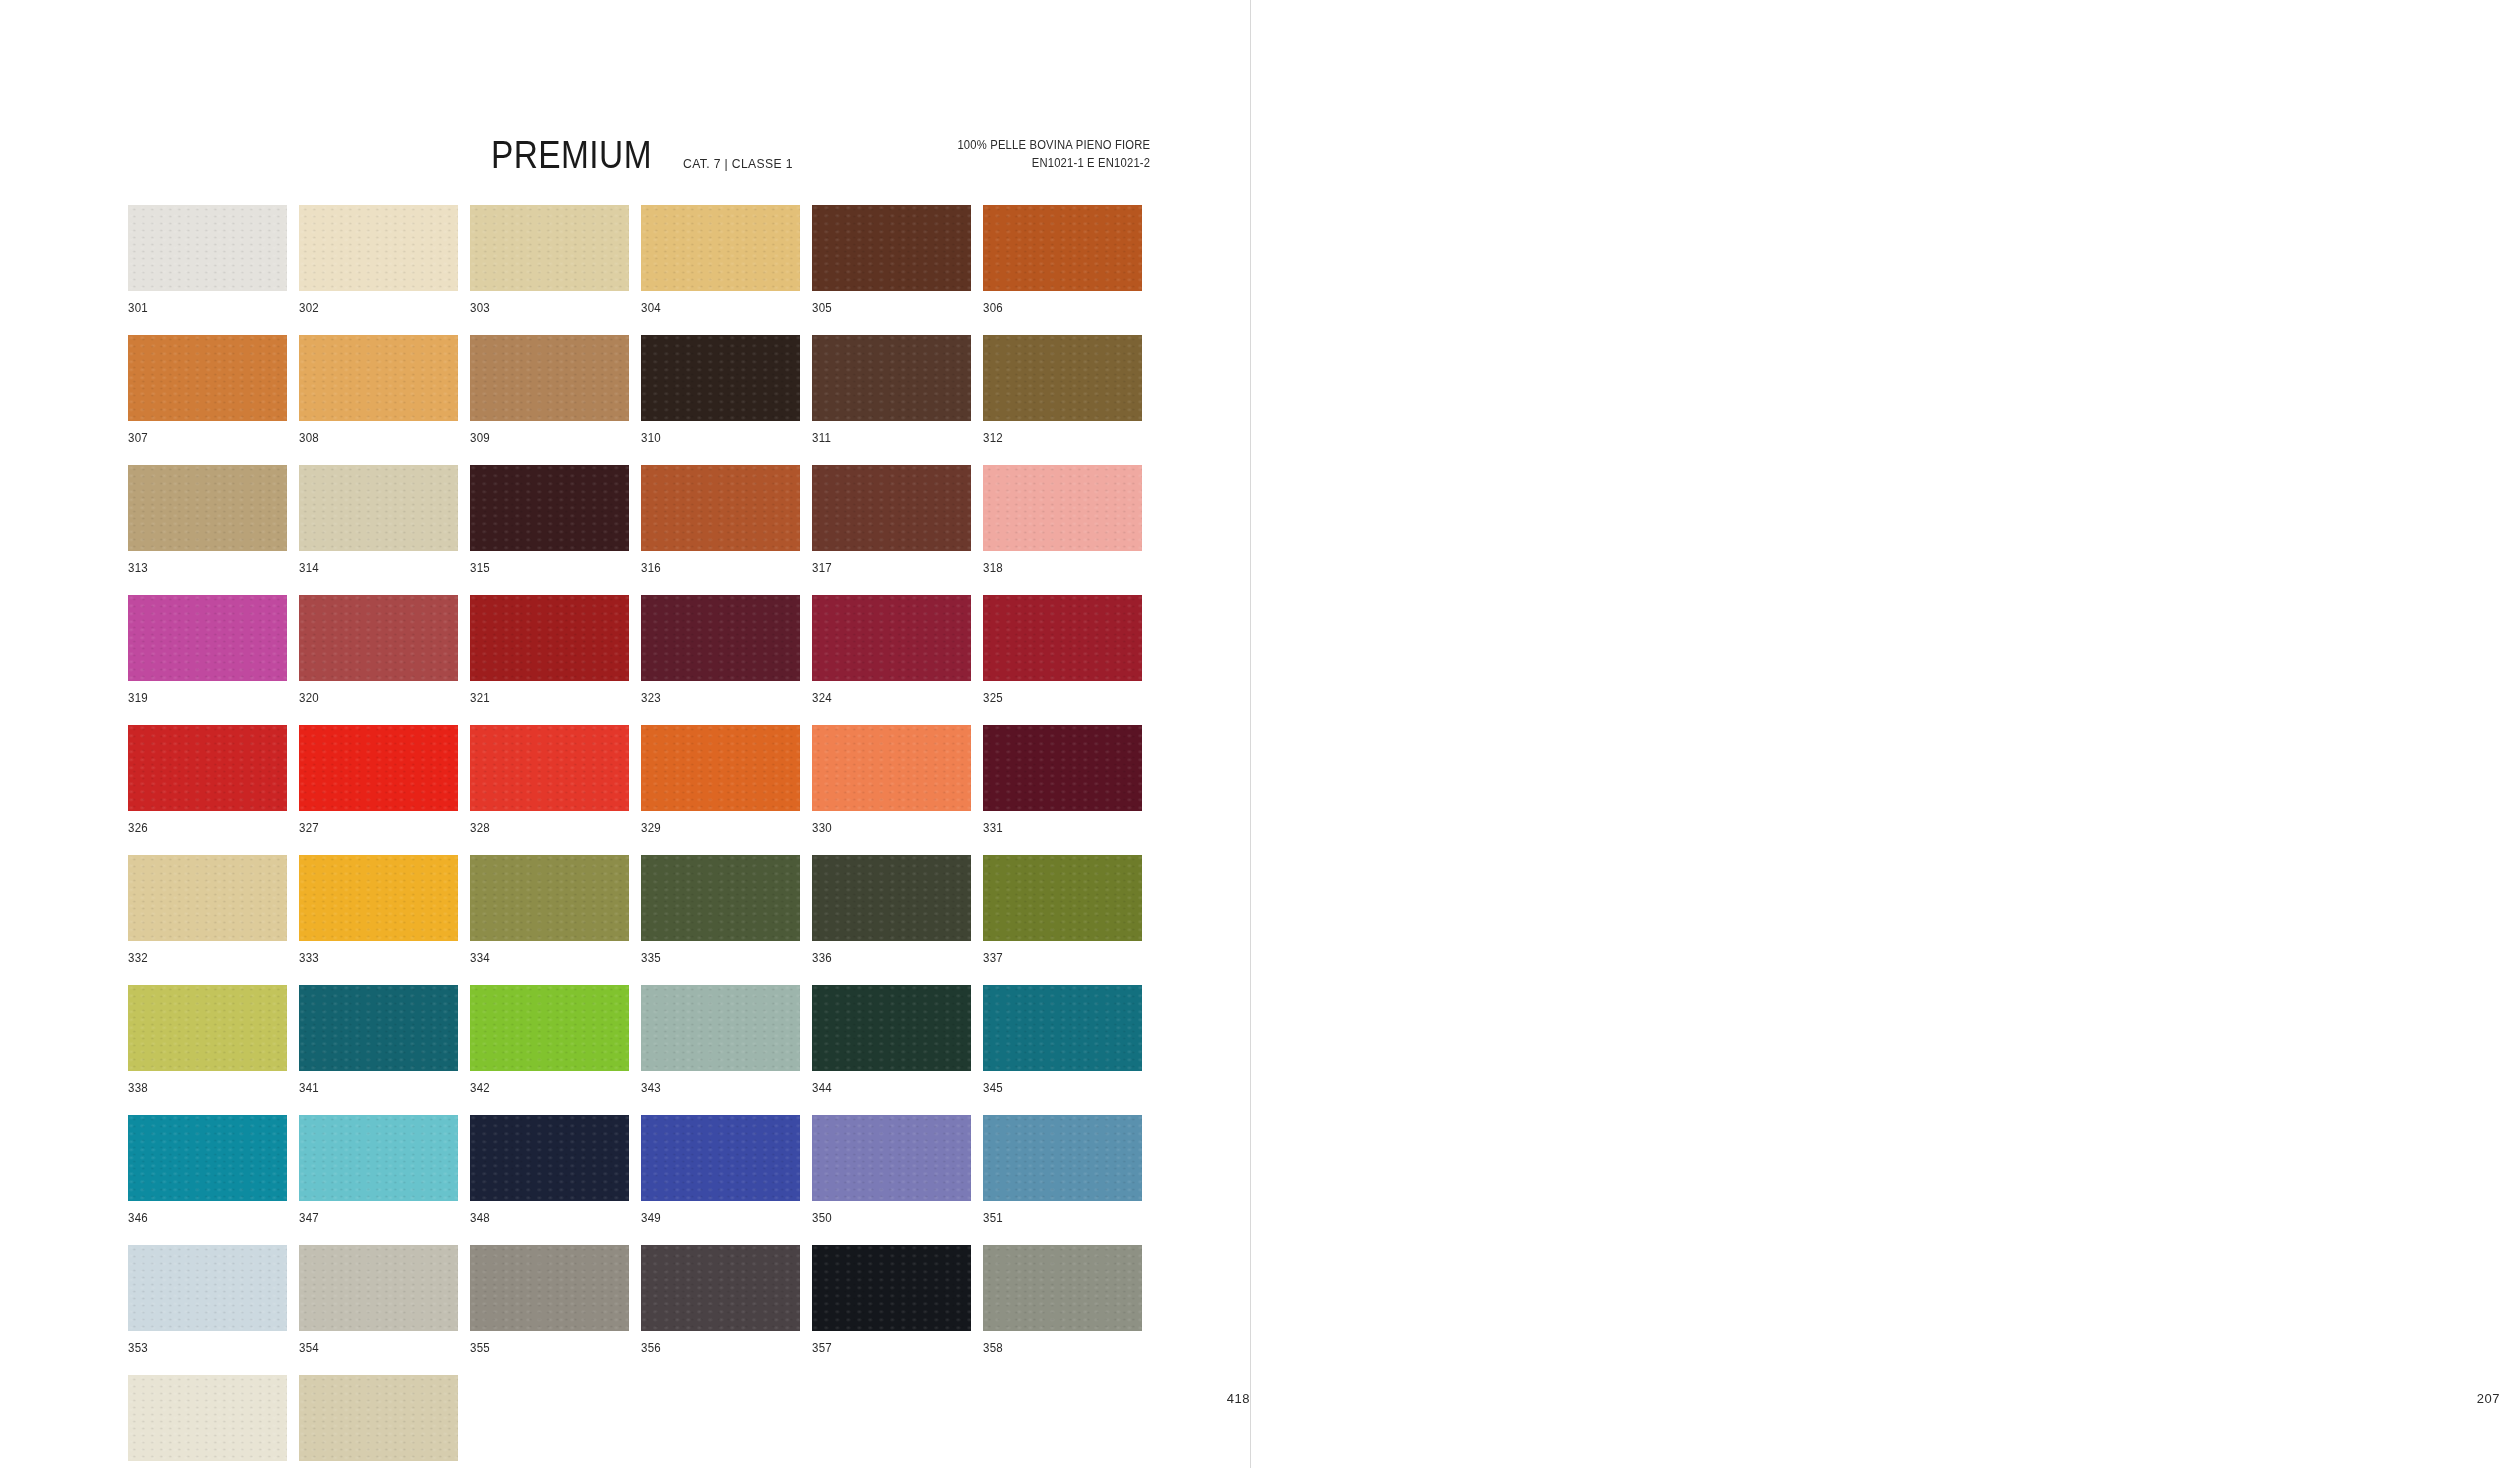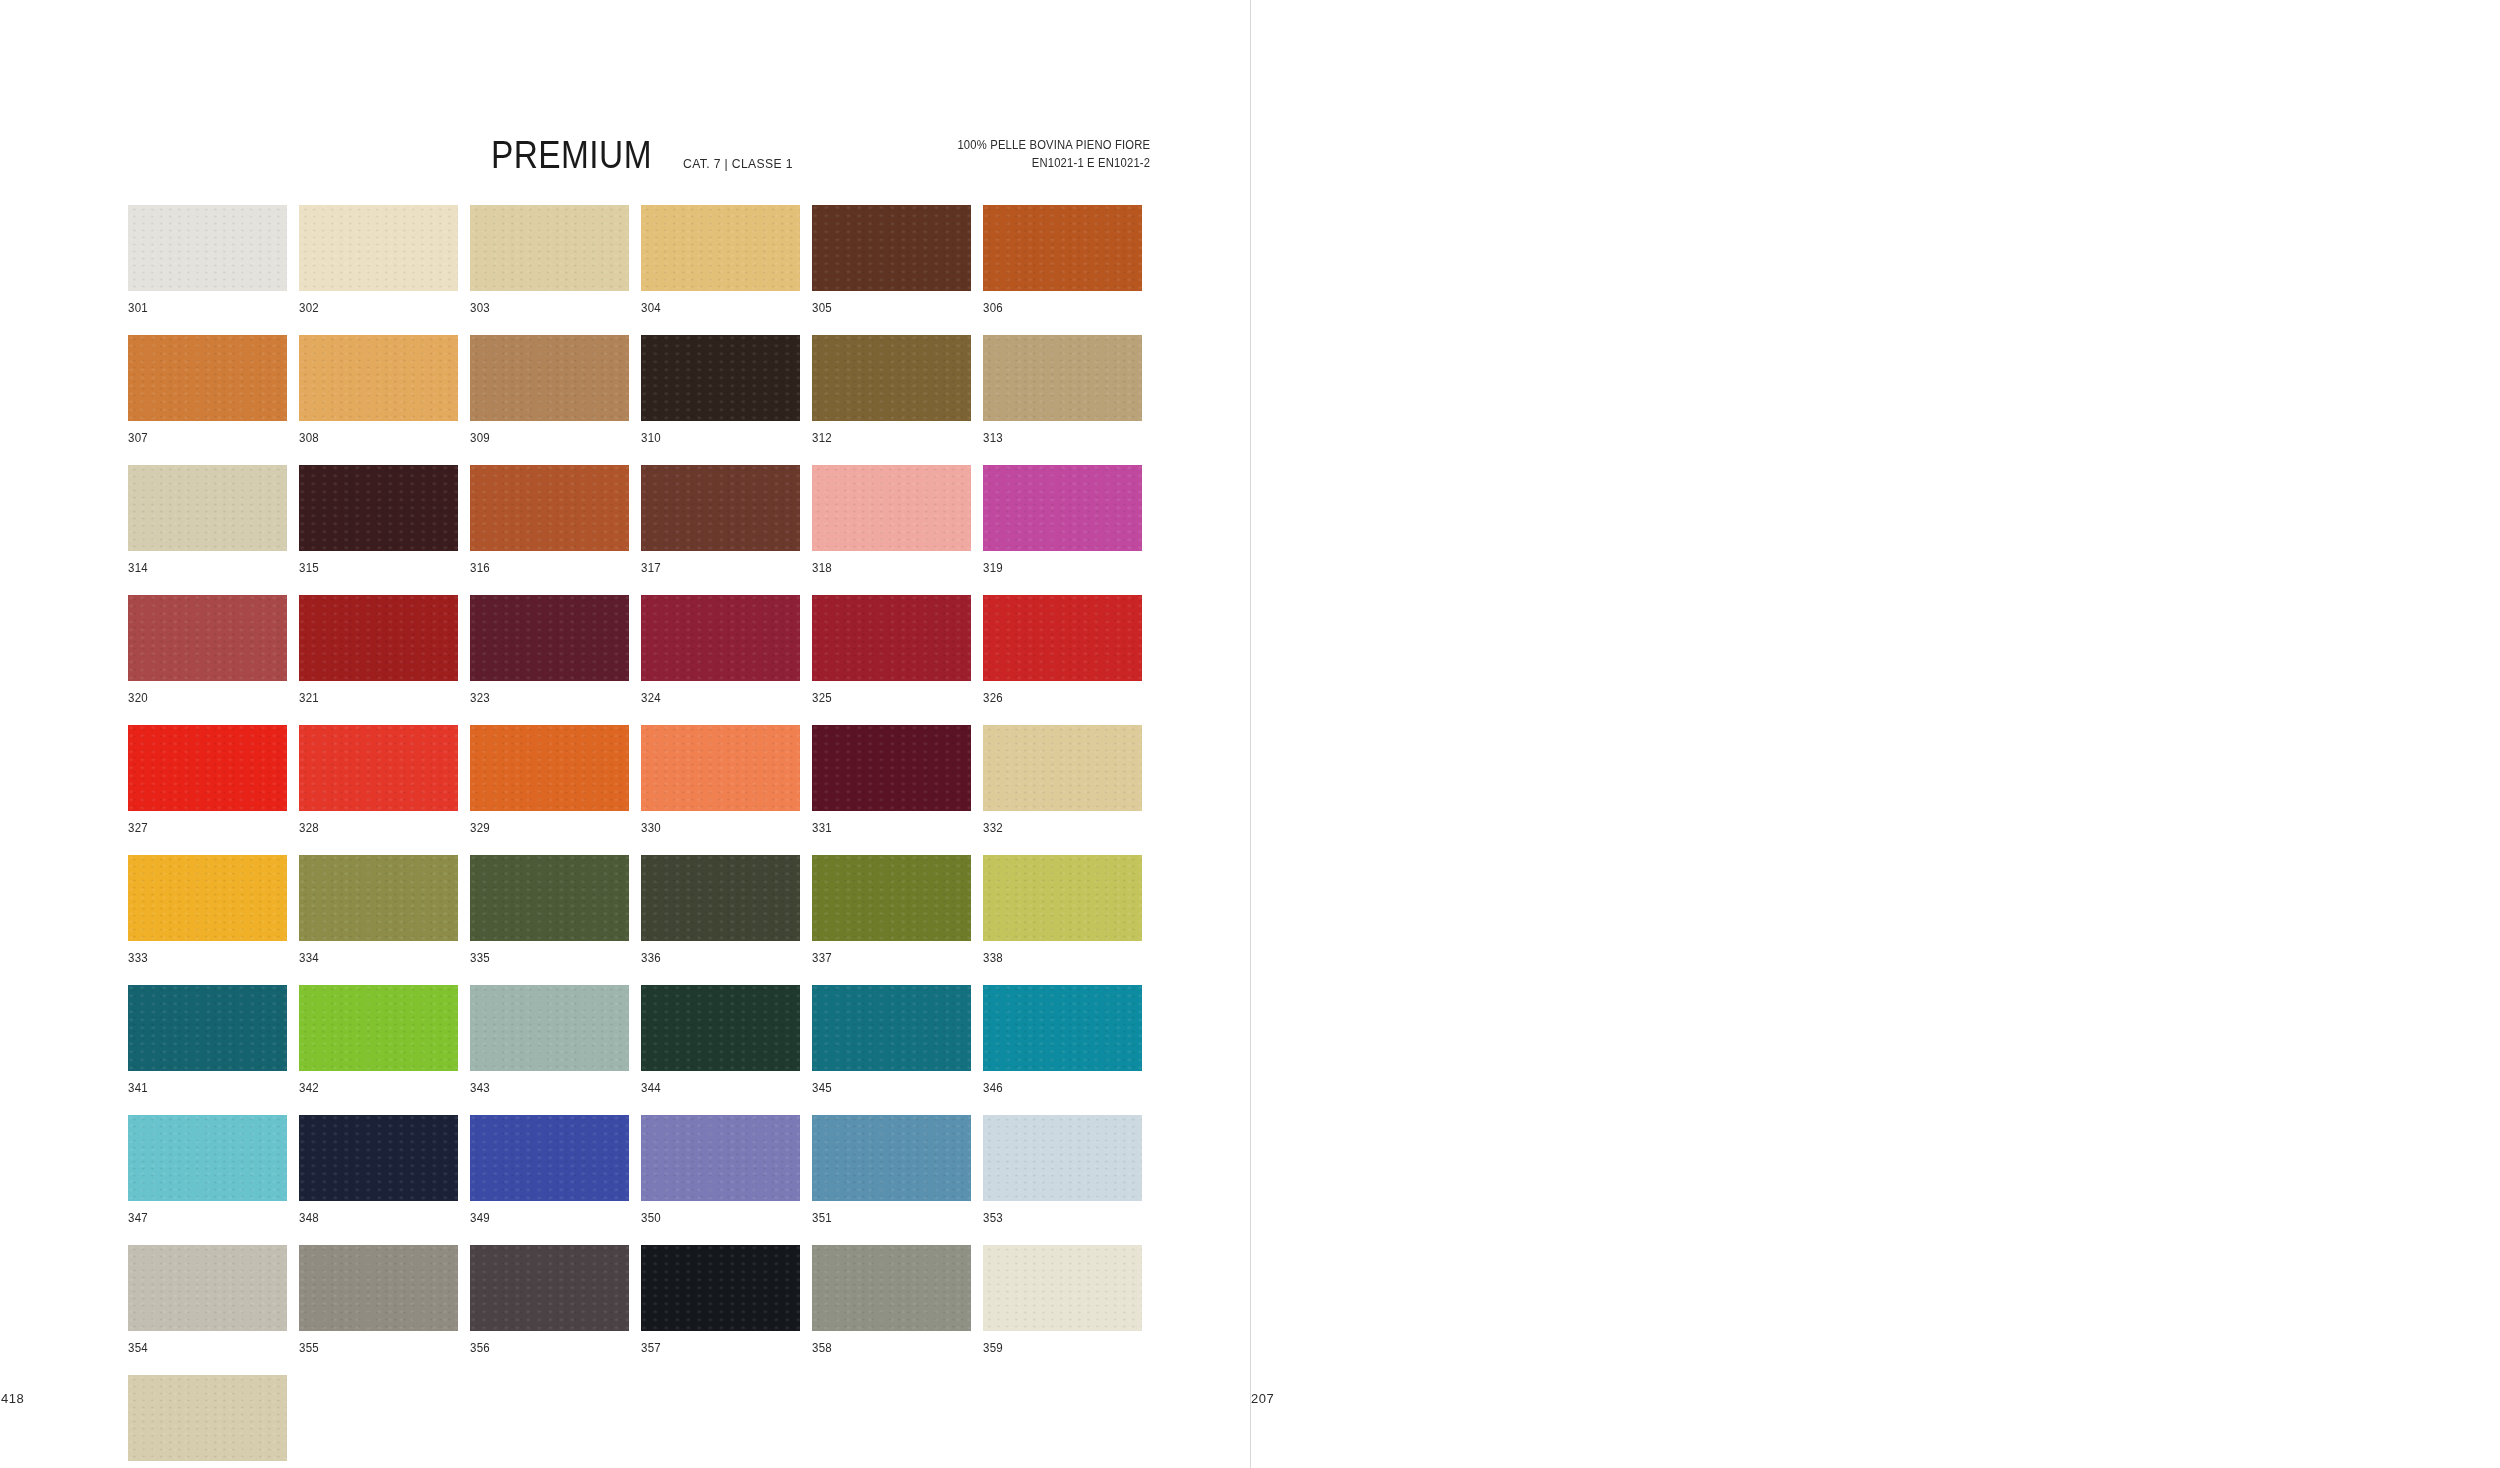--- a/index.html
+++ b/index.html
@@ -56,21 +56,21 @@
     background-size: 11px 8px, 9px 7px;
     background-repeat: repeat, repeat;
   }
   .chip-label {
     font-size: 12.5px; color: #2b2b2b; letter-spacing: 0.3px;
     transform: scaleX(0.92); transform-origin: left top;
   }
 
   .page-num {
     position: absolute; bottom: 62px; left: 1px; right: 0;
-    text-align: left; font-size: 13px; color: #2b2b2b;
+    text-align: right; font-size: 13px; color: #2b2b2b;
     letter-spacing: 0.5px;
   }
 
   
   #premium-head { position: absolute; left: 128px; top: 136px; width: 1022px; justify-content: center; }
   #premium-grid {
     position: absolute; left: 128px; top: 205px; width: 1022px;
     grid-template-columns: repeat(6, 159px);
     column-gap: 13px; row-gap: 4px; gap: 12px;
   }
@@ -130,20 +130,24 @@
         </div>
         <div class="cell">
           <div class="chip leather" style="background-color: rgb(176, 131, 88);"></div>
           <div class="chip-label">309</div>
         </div>
         <div class="cell">
           <div class="chip leather" style="background-color: rgb(46, 34, 28);"></div>
           <div class="chip-label">310</div>
         </div>
         <div class="cell">
+          <div class="chip leather" style="background-color: rgb(86, 57, 44);"></div>
+          <div class="chip-label">311</div>
+        </div>
+        <div class="cell">
           <div class="chip leather" style="background-color: rgb(124, 99, 52);"></div>
           <div class="chip-label">312</div>
         </div>
         <div class="cell">
           <div class="chip leather" style="background-color: rgb(185, 162, 120);"></div>
           <div class="chip-label">313</div>
         </div>
         <div class="cell">
           <div class="chip leather" style="background-color: rgb(213, 205, 176);"></div>
           <div class="chip-label">314</div>

